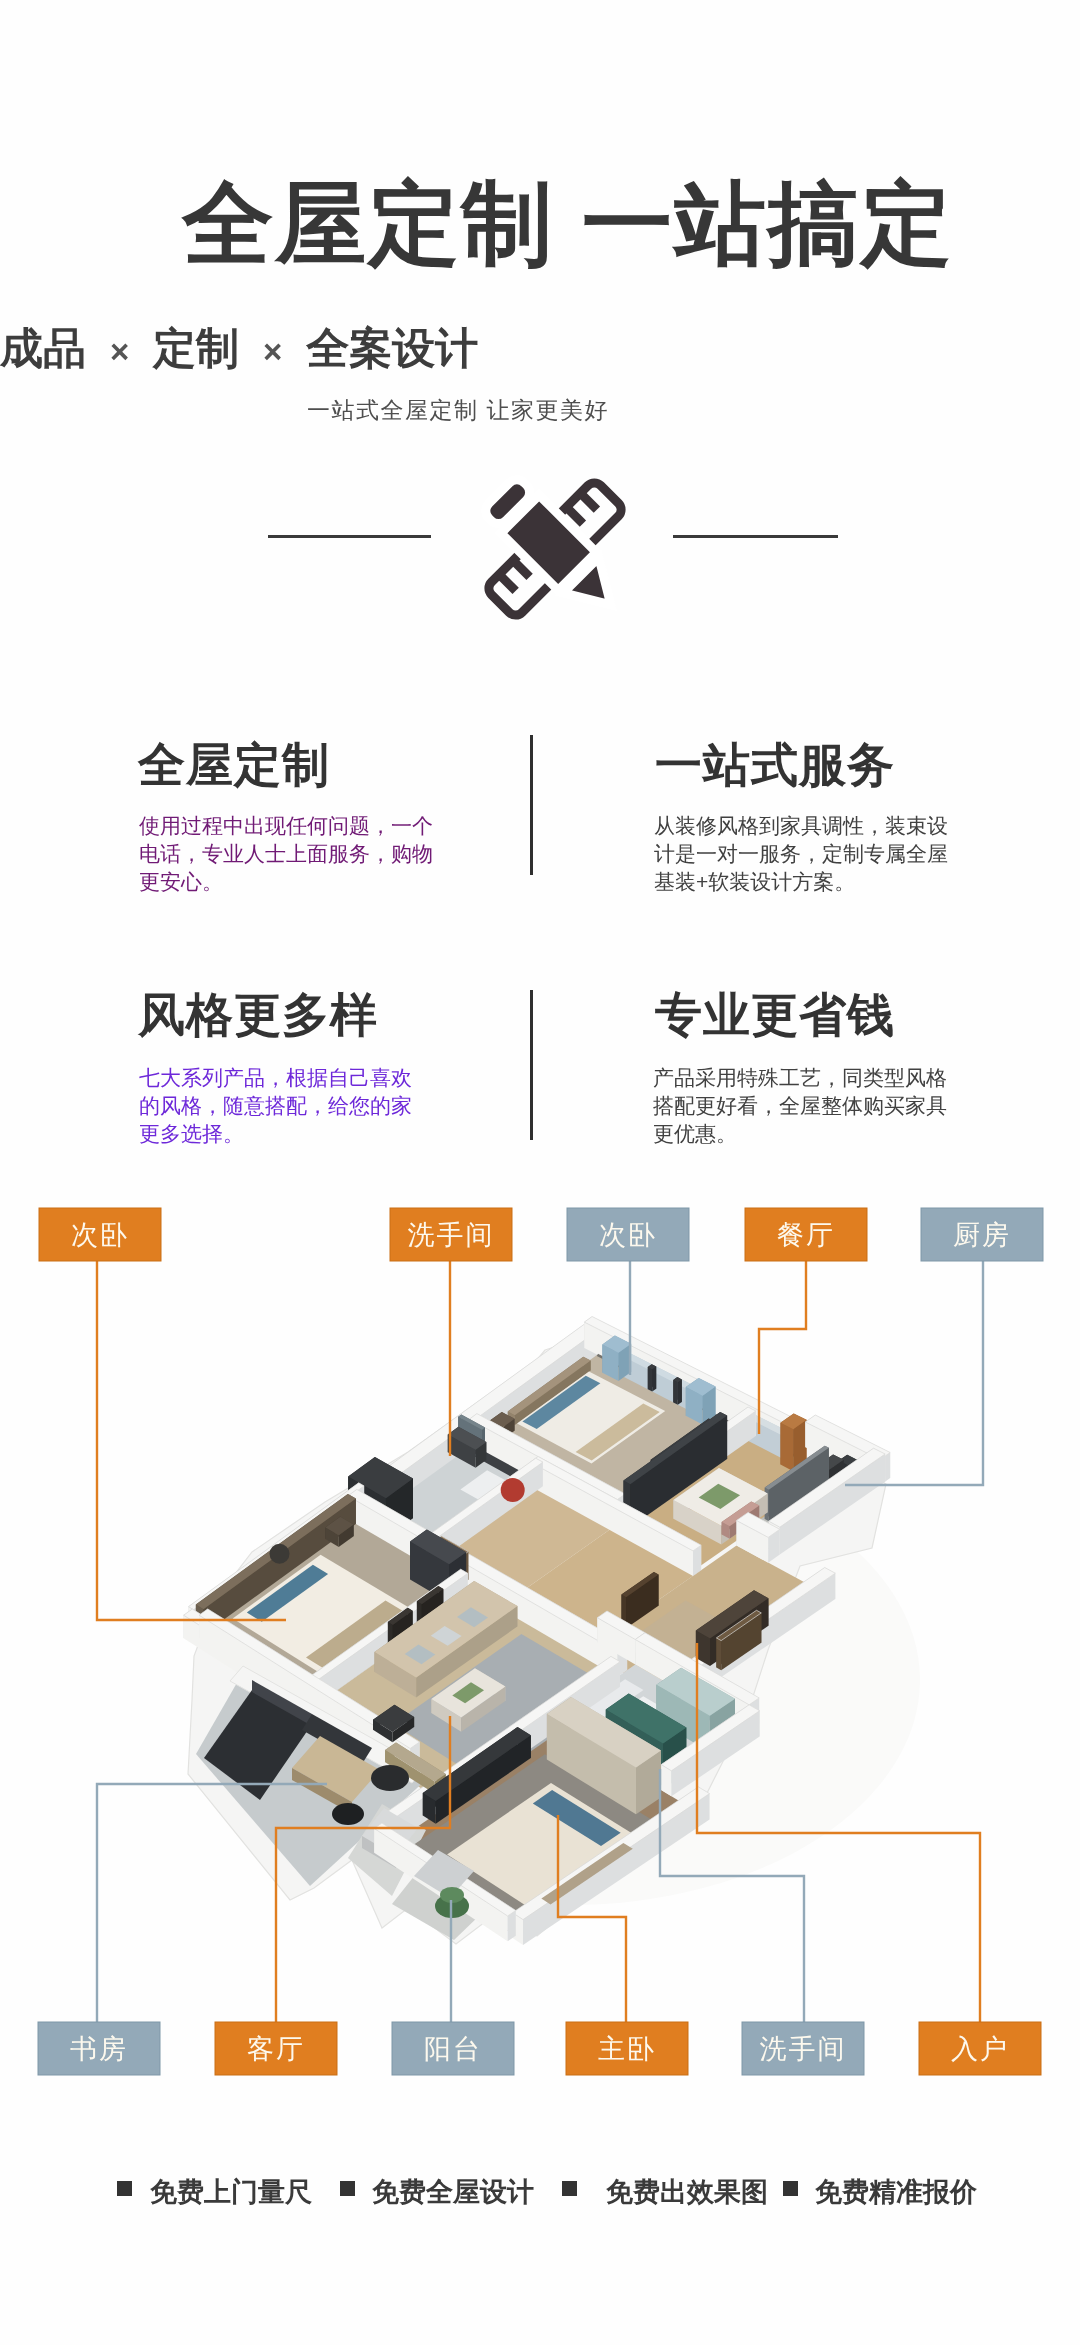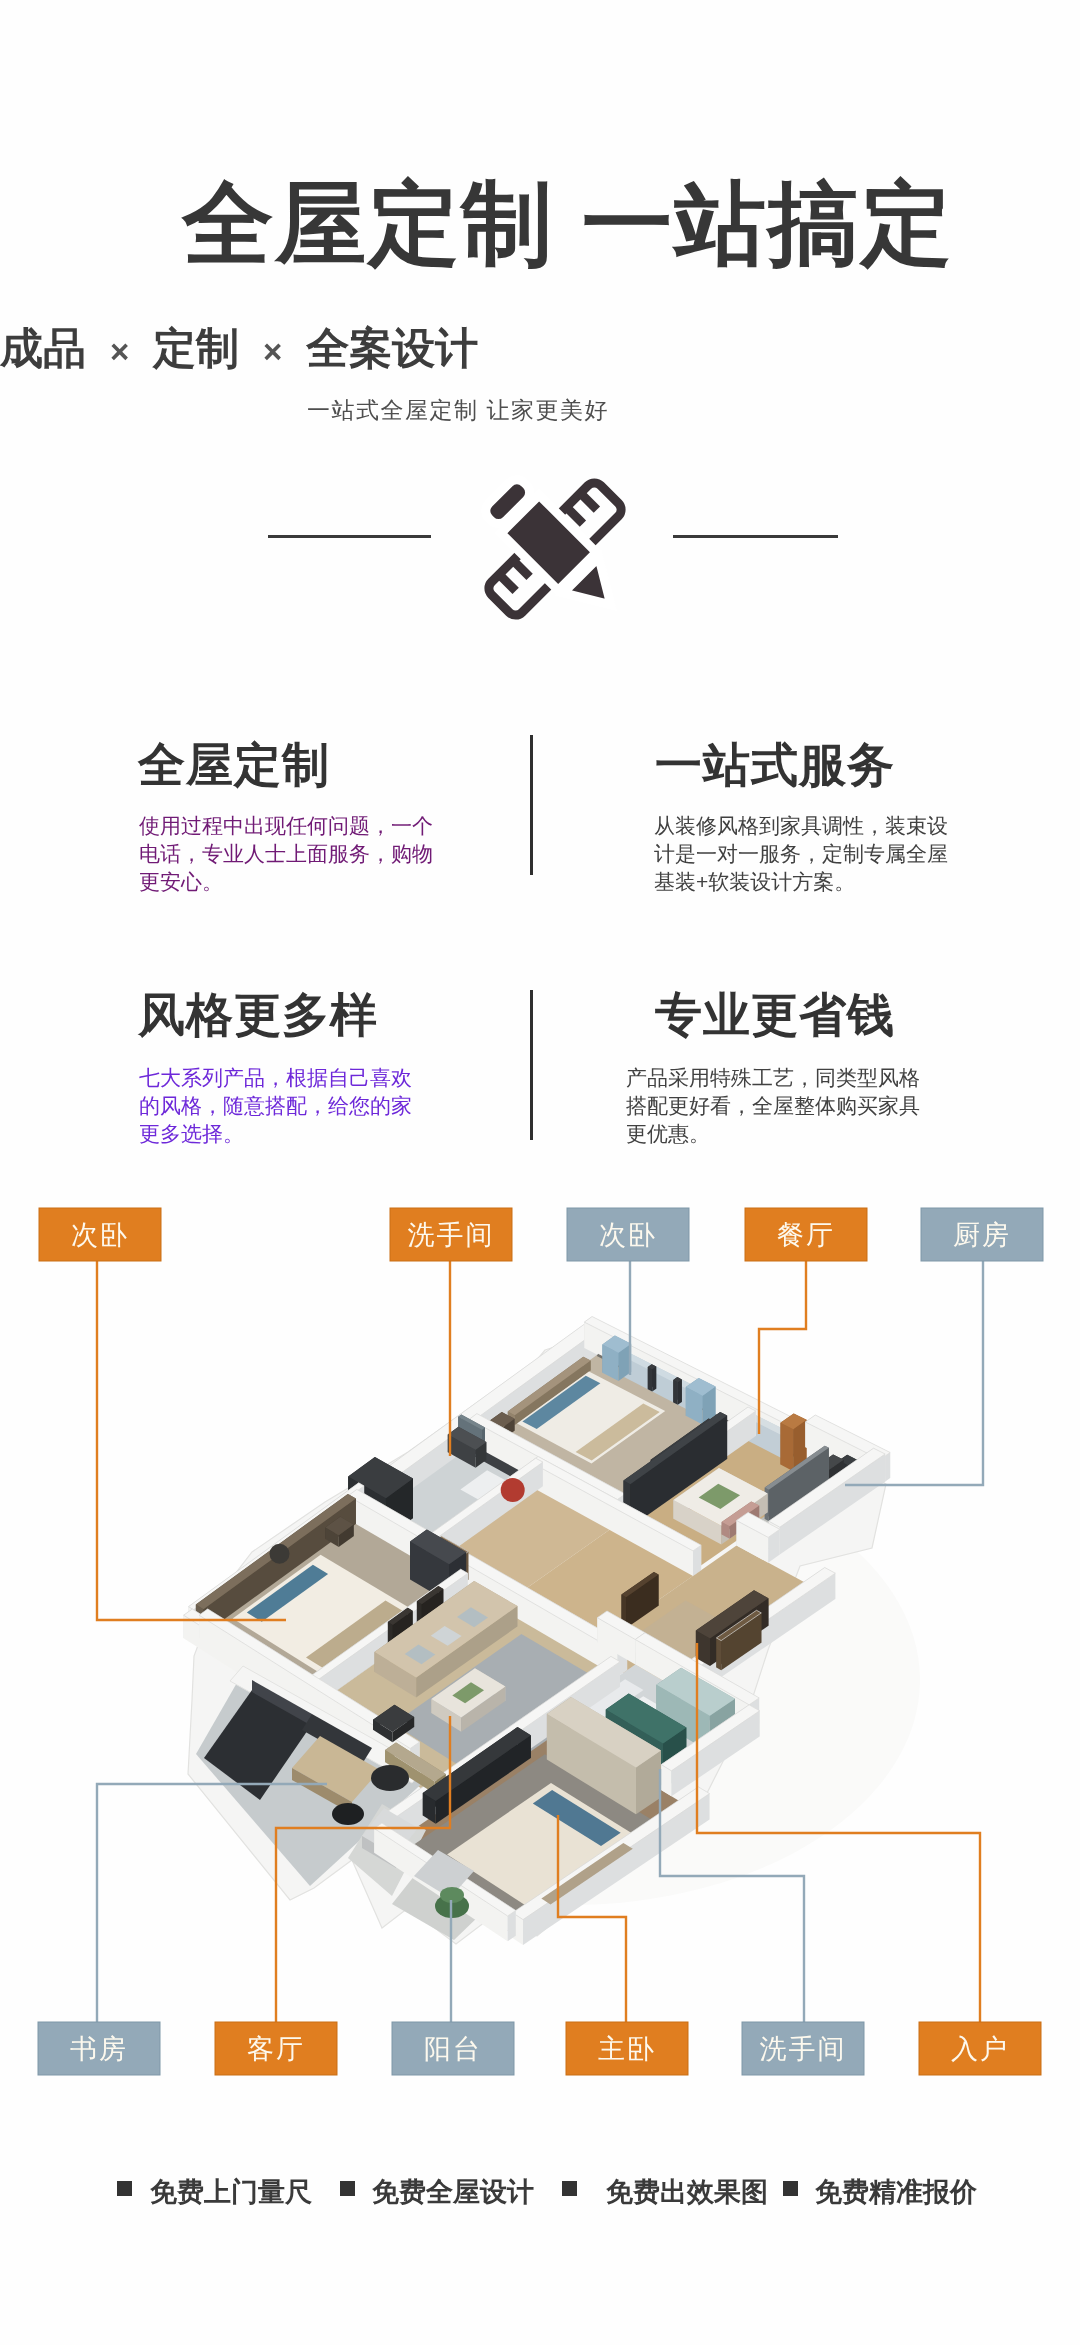--- a/index.html
+++ b/index.html
@@ -48,21 +48,21 @@
 <div class="abs" style="left:655px;top:734px;font-size:47px;font-weight:bold;color:#333;letter-spacing:1px;">一站式服务</div>
 
 <div class="abs" style="left:138px;top:984px;font-size:47px;font-weight:bold;color:#333;letter-spacing:1px;">风格更多样</div>
 
 <div class="abs" style="left:139px;top:1064px;font-size:21px;color:#6d28d9;line-height:28px;">七大系列产品，根据自己喜欢<br>的风格，随意搭配，给您的家<br>更多选择。</div>
 
 <div class="abs" style="left:530px;top:990px;width:3px;height:150px;background:#2f2f2f;"></div>
 
 <div class="abs" style="left:655px;top:984px;font-size:47px;font-weight:bold;color:#333;letter-spacing:1px;">专业更省钱</div>
 
-<div class="abs" style="left:626px;top:1064px;font-size:21px;color:#414141;line-height:28px;">产品采用特殊工艺，同类型风格<br>搭配更好看，全屋整体购买家具<br>更优惠。</div>
+<div class="abs" style="left:653px;top:1064px;font-size:21px;color:#414141;line-height:28px;">产品采用特殊工艺，同类型风格<br>搭配更好看，全屋整体购买家具<br>更优惠。</div>
 
 <svg width="1080" height="920" viewBox="0 1180 1080 920" style="position:absolute;left:0px;top:1180px;">
 
 <ellipse cx="570" cy="1680" rx="350" ry="225" fill="#fafaf9"></ellipse>
 
 <polygon points="545,1350 595,1334 662,1362 790,1448 808,1438 886,1484 872,1548 800,1566 768,1650 748,1712 706,1795 537,1936 506,1906 456,1944 408,1908 382,1928 352,1860 314,1888 290,1900 188,1774 192,1700 194,1656 215,1600 252,1552 325,1502 408,1452 478,1402 530,1368" fill="#f5f5f4" stroke="#e2e2e0" stroke-width="1.2"></polygon>
 
 <polygon points="593.7,1352.9 748.0,1431.9 617.3,1524.2 469.3,1442.9" fill="#c0b5a3"></polygon>
 
 <polygon points="460.1,1440.7 535.7,1482.3 441.0,1550.0 367.7,1507.6" fill="#ced3d5"></polygon>

